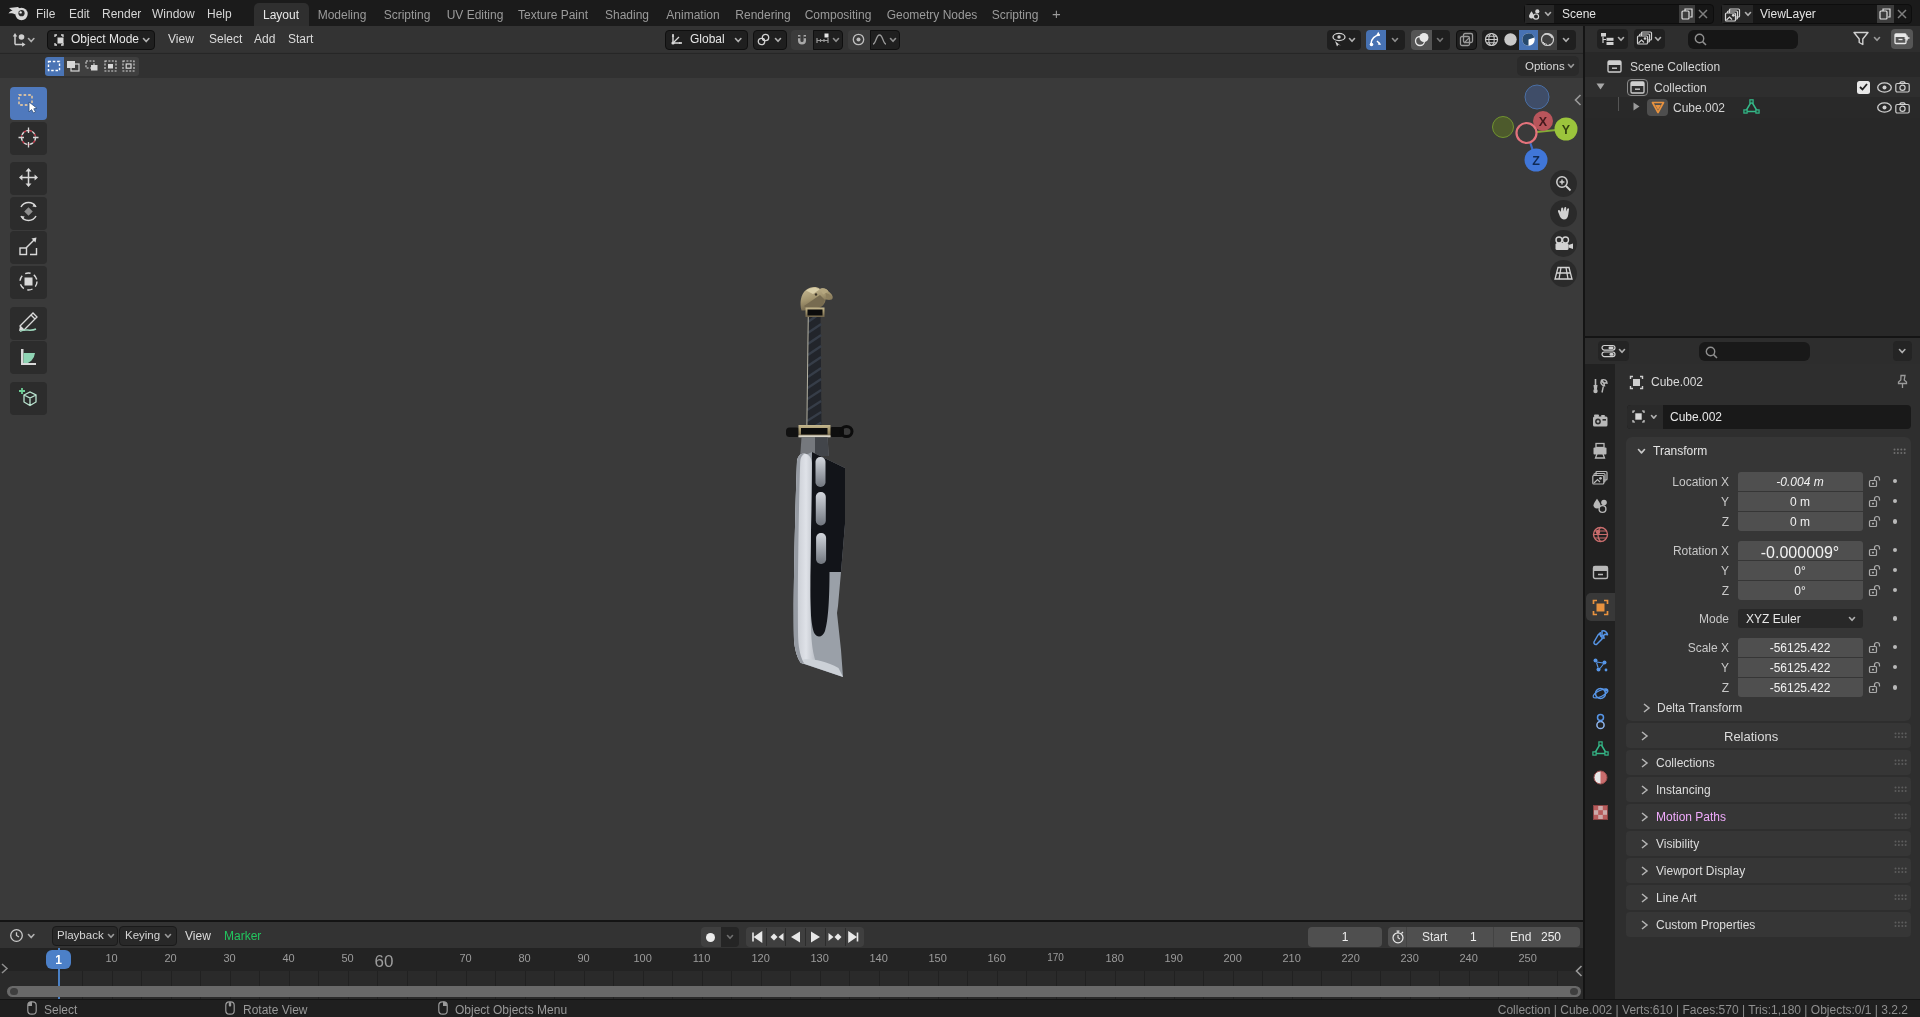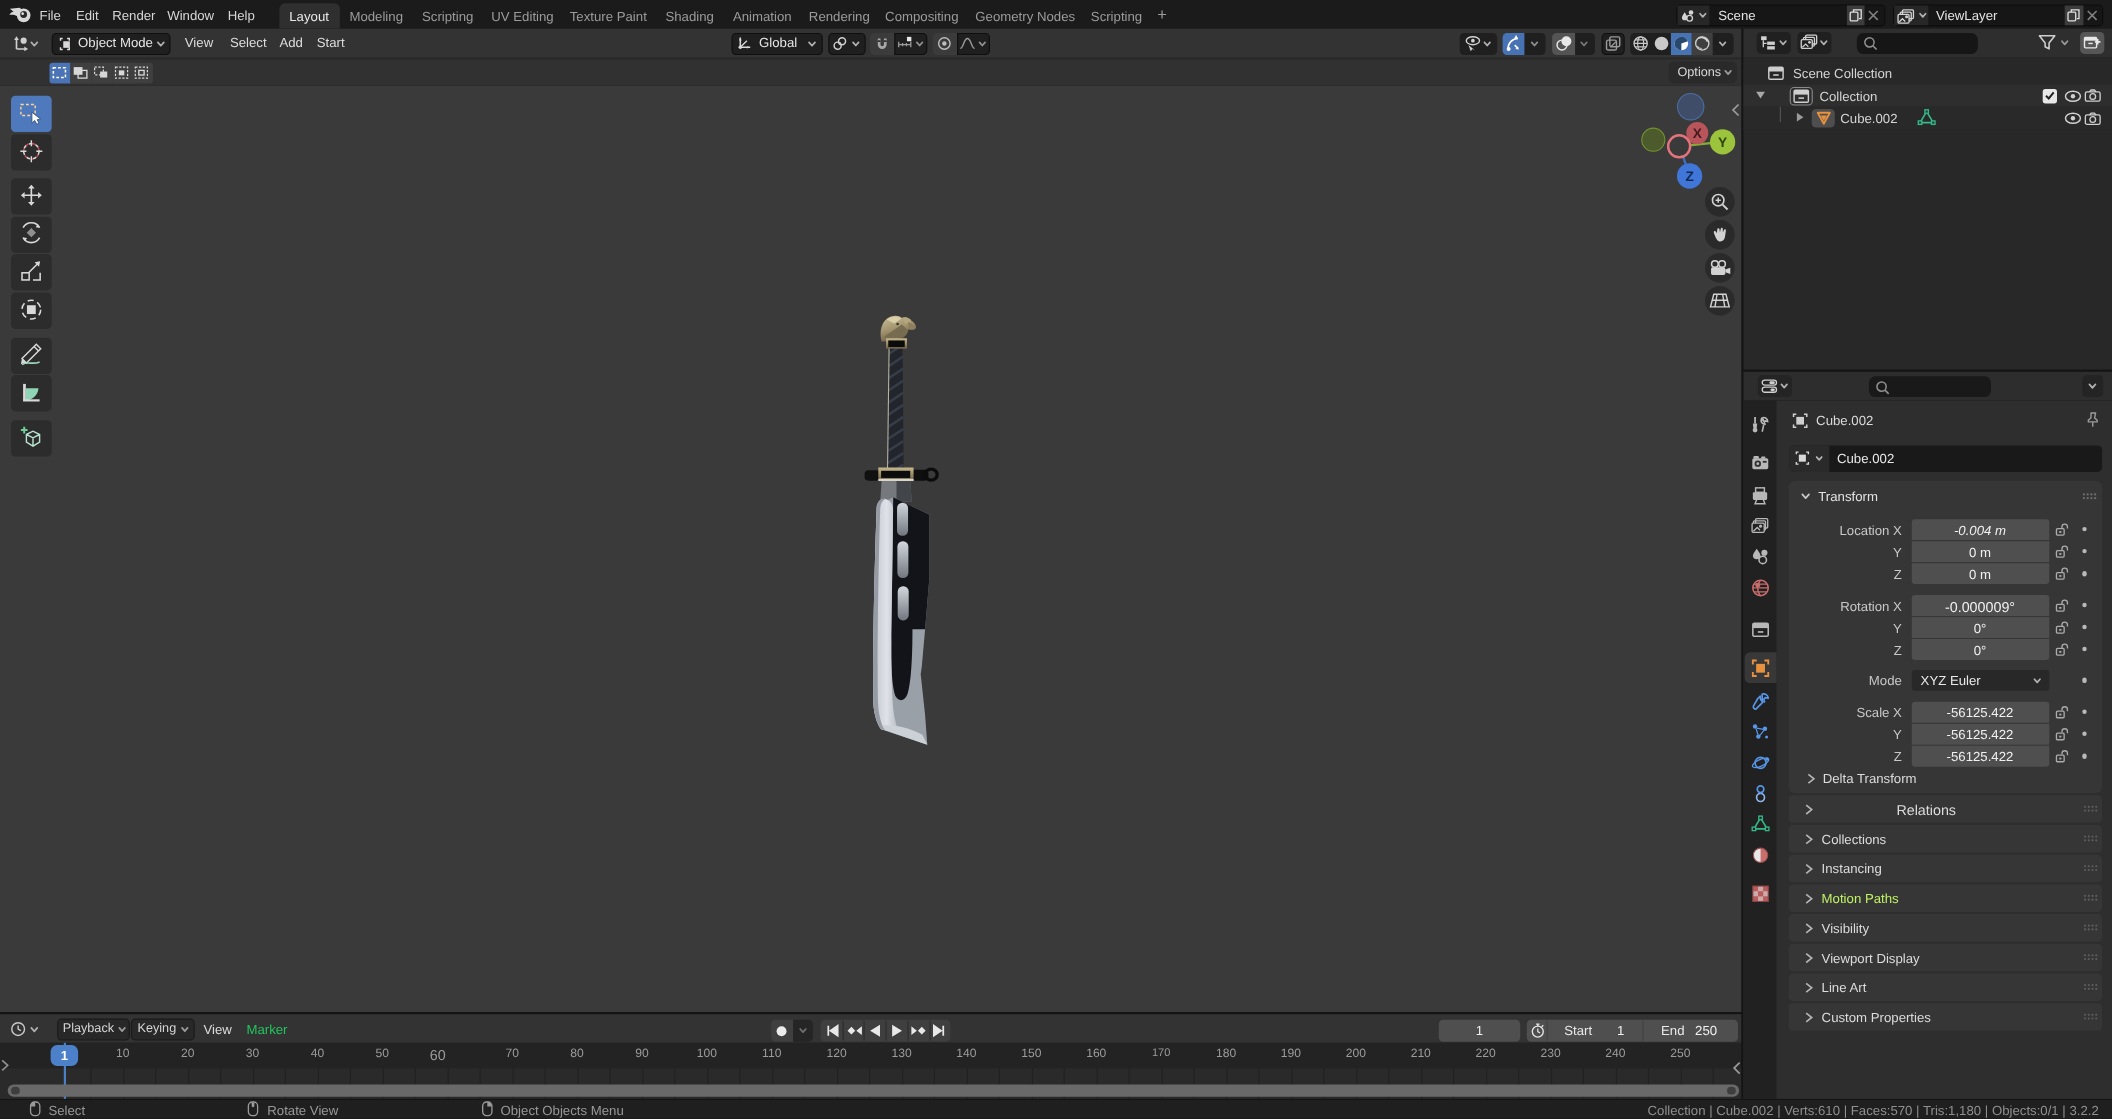--- a/index.html
+++ b/index.html
@@ -474,21 +474,21 @@
   </svg>
 <div class="txt" style="left:1422px;top:931px;font-size:12px;color:#e8e8e8;">Start</div>
 <div class="txt" style="left:1470px;top:931px;font-size:12px;color:#f1f1f1;">1</div>
 <div class="txt" style="left:1510px;top:931px;font-size:12px;color:#e8e8e8;">End</div>
 <div class="txt" style="left:1541px;top:931px;font-size:12px;color:#f1f1f1;">250</div>
 <div class="txt" style="left:111.6px;top:952.5px;font-size:11px;color:#9c9c9c;transform:translateX(-50%);">10</div>
 <div class="txt" style="left:170.60000000000002px;top:952.5px;font-size:11px;color:#9c9c9c;transform:translateX(-50%);">20</div>
 <div class="txt" style="left:229.60000000000002px;top:952.5px;font-size:11px;color:#9c9c9c;transform:translateX(-50%);">30</div>
 <div class="txt" style="left:288.6px;top:952.5px;font-size:11px;color:#9c9c9c;transform:translateX(-50%);">40</div>
 <div class="txt" style="left:347.6px;top:952.5px;font-size:11px;color:#9c9c9c;transform:translateX(-50%);">50</div>
-<div class="txt" style="left:398px;top:952.5px;font-size:13px;color:#9c9c9c;transform:translateX(-50%);">60</div>
+<div class="txt" style="left:384px;top:952.5px;font-size:17px;color:#9c9c9c;transform:translateX(-50%);">60</div>
 <div class="txt" style="left:465.6px;top:952.5px;font-size:11px;color:#9c9c9c;transform:translateX(-50%);">70</div>
 <div class="txt" style="left:524.6px;top:952.5px;font-size:11px;color:#9c9c9c;transform:translateX(-50%);">80</div>
 <div class="txt" style="left:583.6px;top:952.5px;font-size:11px;color:#9c9c9c;transform:translateX(-50%);">90</div>
 <div class="txt" style="left:642.6px;top:952.5px;font-size:11px;color:#9c9c9c;transform:translateX(-50%);">100</div>
 <div class="txt" style="left:701.6px;top:952.5px;font-size:11px;color:#9c9c9c;transform:translateX(-50%);">110</div>
 <div class="txt" style="left:760.6px;top:952.5px;font-size:11px;color:#9c9c9c;transform:translateX(-50%);">120</div>
 <div class="txt" style="left:819.6px;top:952.5px;font-size:11px;color:#9c9c9c;transform:translateX(-50%);">130</div>
 <div class="txt" style="left:878.6px;top:952.5px;font-size:11px;color:#9c9c9c;transform:translateX(-50%);">140</div>
 <div class="txt" style="left:937.6px;top:952.5px;font-size:11px;color:#9c9c9c;transform:translateX(-50%);">150</div>
 <div class="txt" style="left:996.6px;top:952.5px;font-size:11px;color:#9c9c9c;transform:translateX(-50%);">160</div>
@@ -820,21 +820,21 @@
 <div class="a" style="left:1738px;top:512.0px;width:125px;height:19px;background:#4f4f4f;border-radius:0 0 3px 3px"></div>
 <div class="txt" style="left:1800px;top:516.0px;font-size:12px;color:#f1f1f1;transform:translateX(-50%);">0 m</div>
 <svg class="a" style="left:1868px;top:515.0px" width="14" height="13" viewBox="0 0 14 13">
     <rect x="1.5" y="5.5" width="7" height="6" rx="1" fill="none" stroke="#ababab" stroke-width="1.2"></rect>
 <path d="M6.5,5 V4 a2.5,2.5 0 0 1 5,0 V5.5" fill="none" stroke="#ababab" stroke-width="1.2"></path>
 <rect x="4" y="7.8" width="2" height="1.6" fill="#ababab"></rect>
   </svg>
 <div class="a" style="left:1892.8px;top:519.3px;width:4.4px;height:4.4px;border-radius:50%;background:#b9b9b9"></div>
 <div class="txt" style="left:1729px;top:544.5px;font-size:12px;color:#c8c8c8;transform:translateX(-100%);">Rotation X</div>
 <div class="a" style="left:1738px;top:540.5px;width:125px;height:19px;background:#4f4f4f;border-radius:3px 3px 0 0"></div>
-<div class="txt" style="left:1800px;top:544.5px;font-size:13px;color:#f1f1f1;transform:translateX(-50%);">-0.000009°</div>
+<div class="txt" style="left:1800px;top:544.5px;font-size:16px;color:#f1f1f1;transform:translateX(-50%);">-0.000009°</div>
 <svg class="a" style="left:1868px;top:543.5px" width="14" height="13" viewBox="0 0 14 13">
     <rect x="1.5" y="5.5" width="7" height="6" rx="1" fill="none" stroke="#ababab" stroke-width="1.2"></rect>
 <path d="M6.5,5 V4 a2.5,2.5 0 0 1 5,0 V5.5" fill="none" stroke="#ababab" stroke-width="1.2"></path>
 <rect x="4" y="7.8" width="2" height="1.6" fill="#ababab"></rect>
   </svg>
 <div class="a" style="left:1892.8px;top:547.8px;width:4.4px;height:4.4px;border-radius:50%;background:#b9b9b9"></div>
 <div class="txt" style="left:1729px;top:564.5px;font-size:12px;color:#c8c8c8;transform:translateX(-100%);">Y</div>
 <div class="a" style="left:1738px;top:560.5px;width:125px;height:19px;background:#4f4f4f;border-radius:0"></div>
 <div class="txt" style="left:1800px;top:564.5px;font-size:12px;color:#f1f1f1;transform:translateX(-50%);">0°</div>
 <svg class="a" style="left:1868px;top:563.5px" width="14" height="13" viewBox="0 0 14 13">
@@ -932,21 +932,21 @@
     <circle cx="11.7" cy="1.5" r="1" fill="#5d5d5d"></circle>
     <circle cx="1.5" cy="4.9" r="1" fill="#5d5d5d"></circle>
     <circle cx="4.9" cy="4.9" r="1" fill="#5d5d5d"></circle>
     <circle cx="8.3" cy="4.9" r="1" fill="#5d5d5d"></circle>
     <circle cx="11.7" cy="4.9" r="1" fill="#5d5d5d"></circle>
   </svg>
 <div class="a" style="left:1626px;top:804px;width:285px;height:25px;background:#363636;border-radius:4px"></div>
 <svg class="a" style="left:1641px;top:812px" width="7" height="10" viewBox="0 0 7 10">
     <path d="M1,1 L6,5 L1,9" stroke="#b5b5b5" stroke-width="1.5" fill="none"></path>
   </svg>
-<div class="txt" style="left:1656px;top:811px;font-size:12px;color:#bef264;">Motion Paths</div>
+<div class="txt" style="left:1656px;top:811px;font-size:12px;color:#f0abfc;">Motion Paths</div>
 <svg class="a" style="left:1894px;top:813px" width="14" height="7" viewBox="0 0 14 7">
     <circle cx="1.5" cy="1.5" r="1" fill="#5d5d5d"></circle>
     <circle cx="4.9" cy="1.5" r="1" fill="#5d5d5d"></circle>
     <circle cx="8.3" cy="1.5" r="1" fill="#5d5d5d"></circle>
     <circle cx="11.7" cy="1.5" r="1" fill="#5d5d5d"></circle>
     <circle cx="1.5" cy="4.9" r="1" fill="#5d5d5d"></circle>
     <circle cx="4.9" cy="4.9" r="1" fill="#5d5d5d"></circle>
     <circle cx="8.3" cy="4.9" r="1" fill="#5d5d5d"></circle>
     <circle cx="11.7" cy="4.9" r="1" fill="#5d5d5d"></circle>
   </svg>

